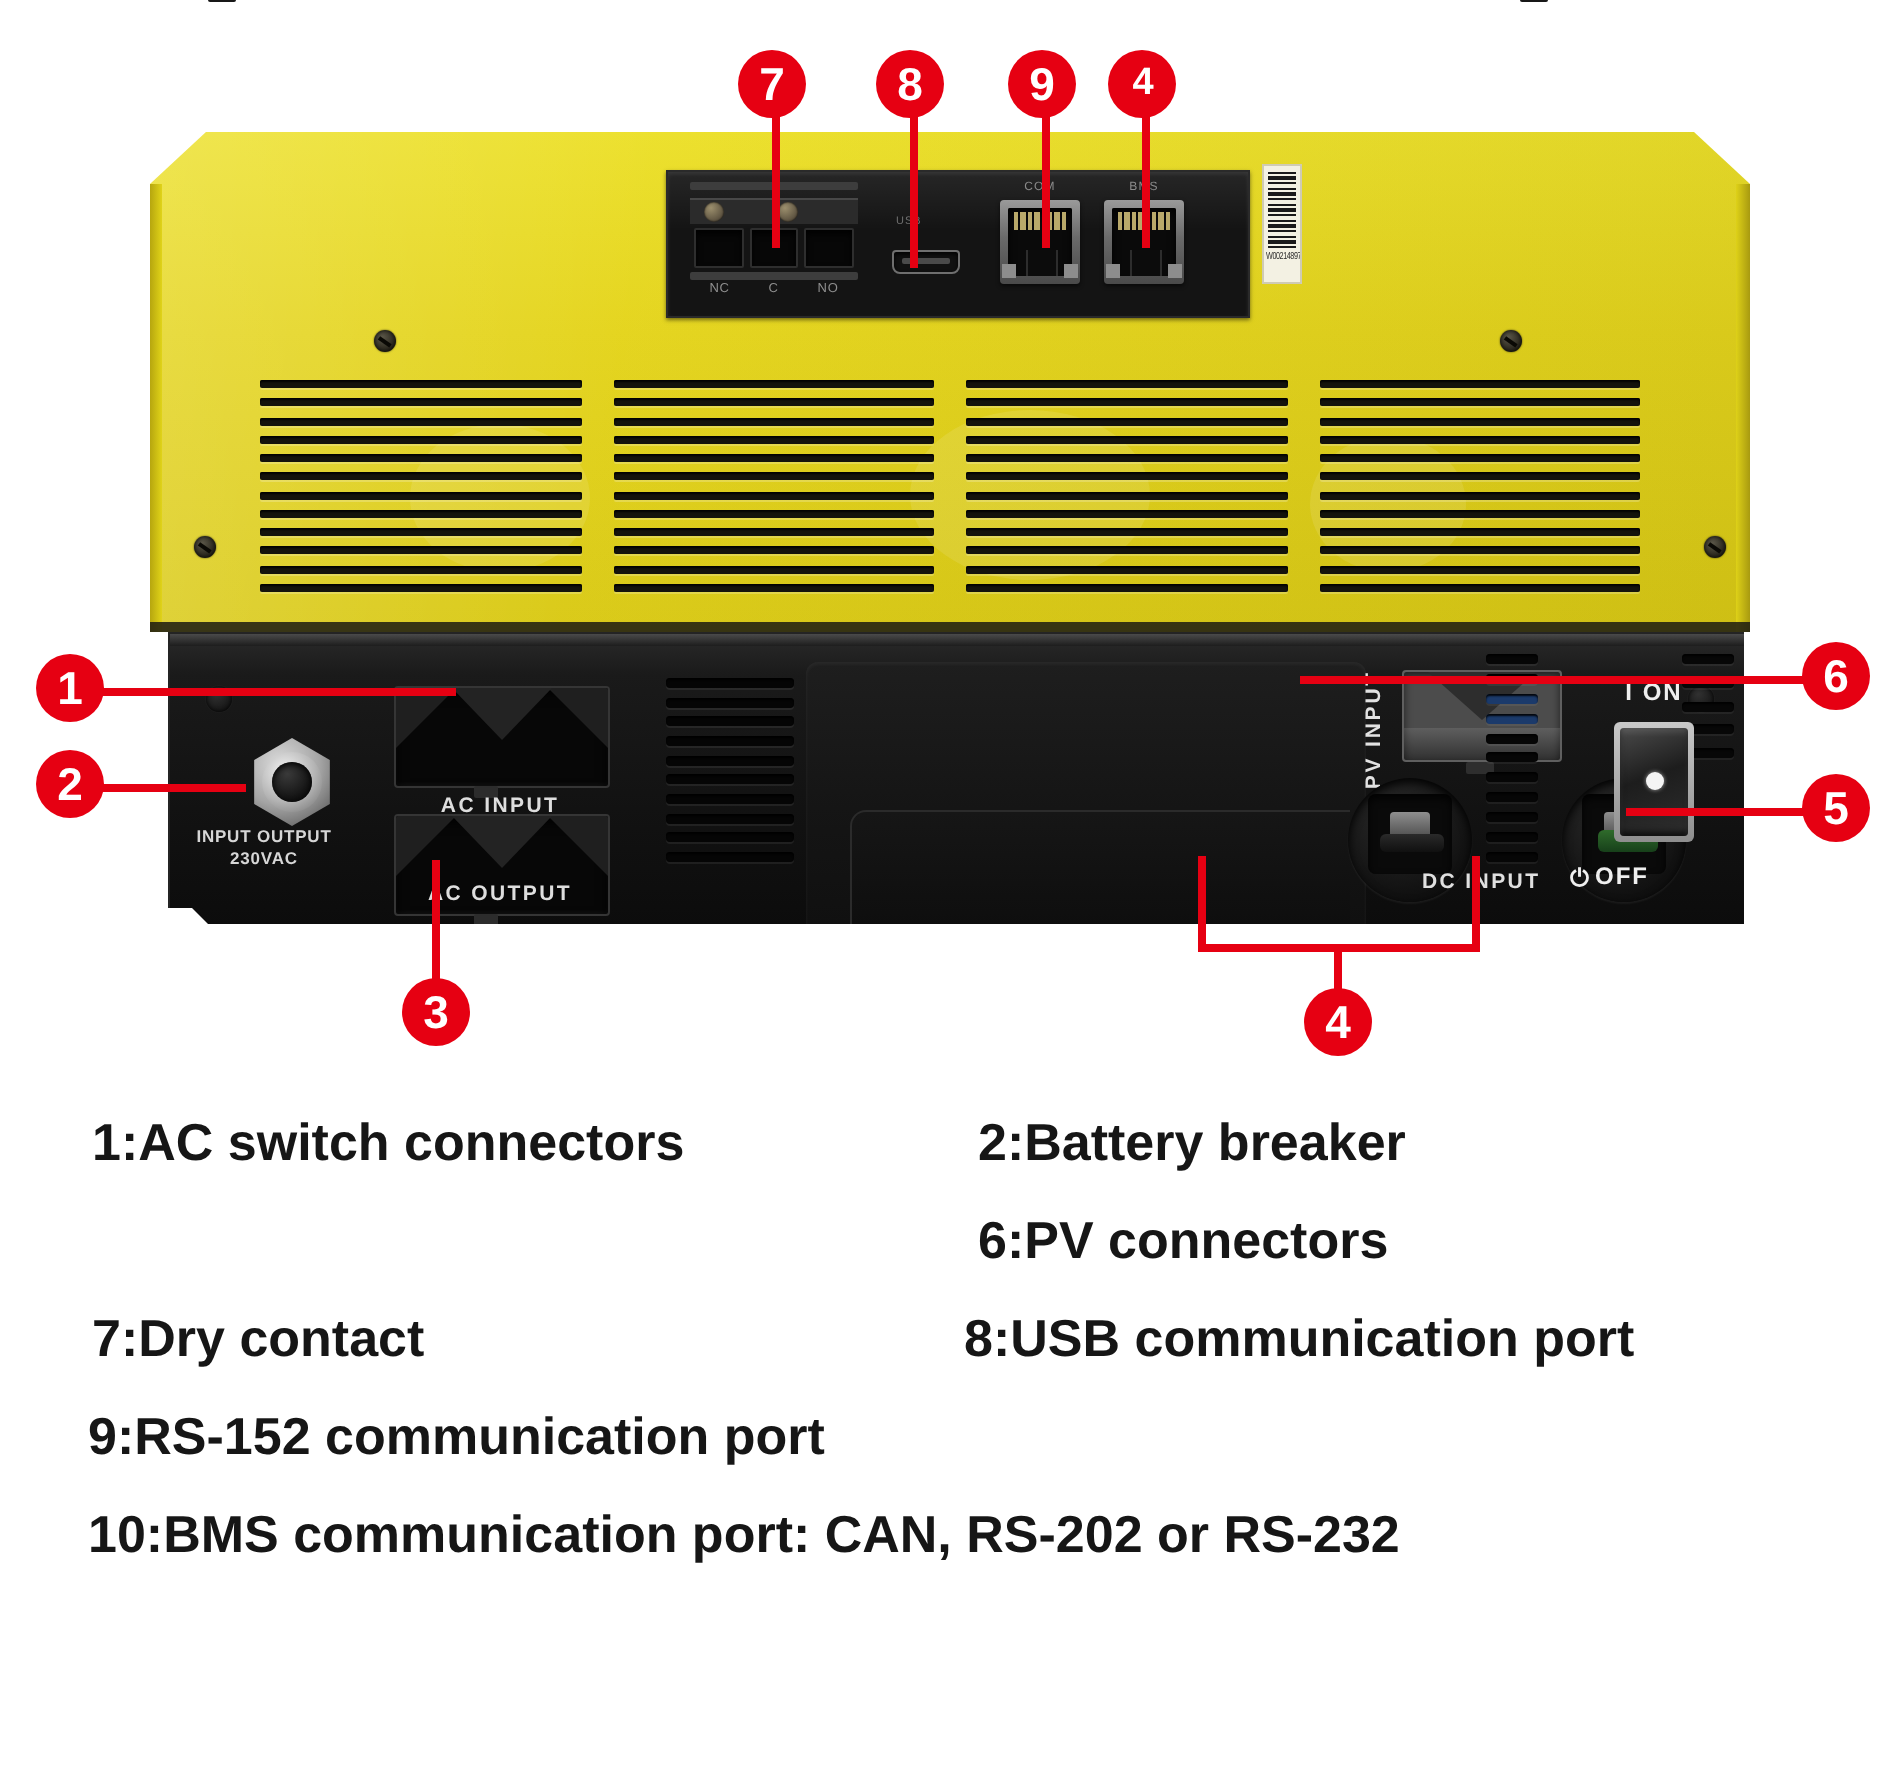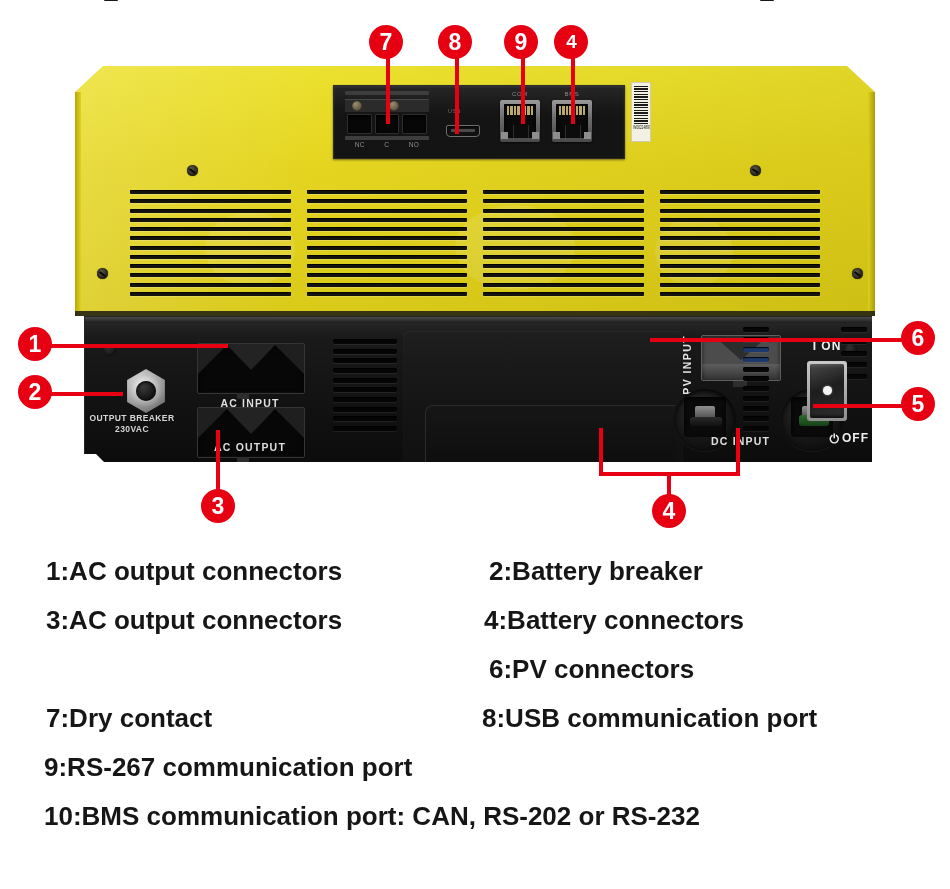--- a/index.html
+++ b/index.html
@@ -674,21 +674,21 @@
     left: 13px; top: 22px;
     width: 9px; height: 9px;
     border-radius: 50%;
     background: #f4f4f4;
     box-shadow: 0 0 2px rgba(255,255,255,.6);
   }
   .rocker-off {
     position: absolute;
     left: 0; top: 92px;
     width: 84px;
-    text-align: right;
+    text-align: left;
     font-size: 12px;
     font-weight: bold;
     color: #efefef;
     letter-spacing: 1px;
     white-space: nowrap;
   }
   .power-glyph {
     display: inline-block;
     font-size: 12px;
     vertical-align: -1px;
@@ -907,21 +907,21 @@
     <div class="io-toplip"></div>
     <div class="io-screw left"></div>
     <div class="io-screw right"></div>
 
     <div class="breaker">
       <div class="breaker-nut"></div>
       <div class="breaker-ring"></div>
       <div class="breaker-btn"></div>
     </div>
     <div class="breaker-label">
-      <span>OUTPUT BREAKER</span><br>
+      <span>INPUT OUTPUT</span><br>
       <span>230VAC</span>
     </div>
 
     <div class="ac-socket input">
       <div class="wing-l"></div>
       <div class="wing-r"></div>
       <div class="vee"></div>
     </div>
     <div class="ac-clip ci"></div>
     <div class="ac-caption in">AC  INPUT</div>
@@ -1036,35 +1036,31 @@
 
   <div class="badge" style="left:18px; top:327px;">1</div>
   <div class="badge" style="left:18px; top:375px;">2</div>
   <div class="badge" style="left:901px; top:321px;">6</div>
   <div class="badge" style="left:901px; top:387px;">5</div>
   <div class="badge" style="left:201px; top:489px;">3</div>
   <div class="badge" style="left:652px; top:494px;">4</div>
 
   <div class="legend">
     <div class="legend-row">
-      <div class="legend-item col-a">1:AC output connectors</div>
+      <div class="legend-item col-a">1:AC switch connectors</div>
       <div class="legend-item col-b">2:Battery breaker</div>
-    </div>
-    <div class="legend-row">
-      <div class="legend-item col-a">3:AC output connectors</div>
-      <div class="legend-item col-b-ind">4:Battery connectors</div>
     </div>
     <div class="legend-row">
       <div class="legend-item col-b">6:PV connectors</div>
     </div>
     <div class="legend-row">
       <div class="legend-item col-a">7:Dry contact</div>
       <div class="legend-item col-b-wide">8:USB communication port</div>
     </div>
     <div class="legend-row">
-      <div class="legend-item full">9:RS-267 communication port</div>
+      <div class="legend-item full">9:RS-152 communication port</div>
     </div>
     <div class="legend-row">
       <div class="legend-item full">10:BMS communication port: CAN, RS-202 or RS-232</div>
     </div>
   </div>
 
 </div>
 
 </body></html>

